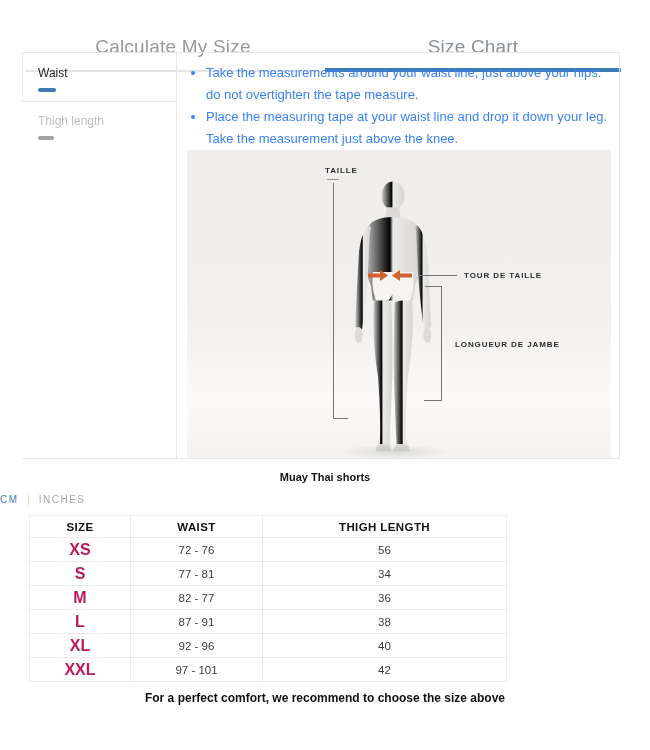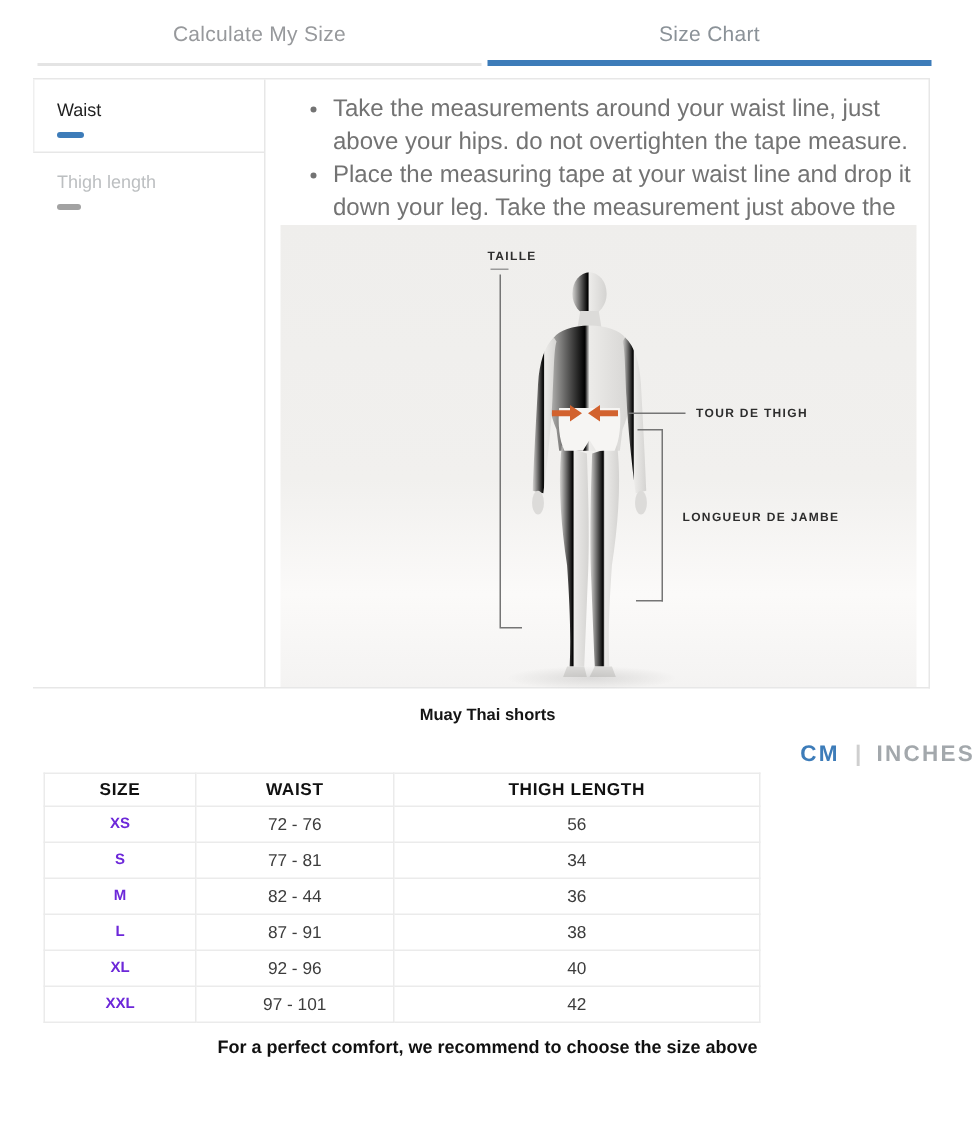--- a/index.html
+++ b/index.html
@@ -2,65 +2,65 @@
 <html style="--accent-blue: #3d7cb9; --arrow-orange: #d2622e;"><head>
 <meta charset="utf-8">
 <style>
   html,body{margin:0;padding:0;}
   body{
     width:650px;height:750px;position:relative;background:#ffffff;
     font-family:"Liberation Sans", sans-serif;overflow:hidden;
   }
   
   .tabs{position:absolute;left:25px;top:14px;width:596px;display:flex;gap:4px;}
-  .tab{flex:1;text-align:center;font-size:14px;color:#97999c;
-       padding-bottom:12px;border-bottom:2px solid #e4e4e4;cursor:pointer;letter-spacing:.2px;}
+  .tab{flex:1;text-align:center;font-size:19px;color:#97999c;
+       padding-bottom:12px;border-bottom:2px solid #e4e4e4;cursor:pointer;letter-spacing:.2px;margin-top:22px;}
   .tab.active{color:#8b9298;padding-bottom:10px;border-bottom:4px solid var(--accent-blue,#3d7cb9);}
   
   .panel-wrap{position:absolute;left:22px;top:52px;width:598px;height:407px;
       border-top:1px solid #e7e7e7;border-right:1px solid #e7e7e7;border-bottom:1px solid #e7e7e7;
       box-sizing:border-box;display:flex;}
   .sidebar{width:155px;flex-shrink:0;border-right:1px solid #e7e7e7;box-sizing:border-box;}
   .side-item{cursor:pointer;}
   .side-item.active{border-bottom:1px solid #e7e7e7;border-left:1px solid #efefef;
       padding:13px 0 9px 15px;}
   .side-item.inactive{padding:12px 0 9px 16px;}
   .side-label{font-size:12px;color:#1f1f1f;}
   .side-item.inactive .side-label{color:#bcbfc1;}
   .bar{width:18px;height:4px;border-radius:2px;margin-top:8px;}
   .bar.blue{background:var(--accent-blue,#2e7cc0);}
   .bar.gray{background:#a2a2a2;width:16px;}
   .main{flex:1;position:relative;}
   ul.instructions{margin:9px 0 0 0;padding:0 6px 0 29px;}
-  ul.instructions li{font-size:16px;color:#737373;line-height:22px;margin-left:16px;}
+  ul.instructions li{font-size:13px;color:#3b82f6;line-height:22px;}
   
   .figure-panel{position:absolute;left:10px;top:97px;width:424px;height:308px;
       background:linear-gradient(180deg,#efeeec 0%,#f1f0ee 55%,#fbfaf9 80%,#f4f3f2 100%);text-decoration:underline;}
   .lbl{position:absolute;font-size:8px;font-weight:bold;color:#2d2d2d;
       letter-spacing:.9px;white-space:nowrap;}
   .mline{position:absolute;background:#757575;}
   .taille-tick{position:absolute;background:#9a9a9a;}
   .floor-shadow{position:absolute;left:150px;top:294px;width:115px;height:16px;
       background:radial-gradient(ellipse at center,rgba(0,0,0,.10) 0%,rgba(0,0,0,0) 70%);}
   .arrow{fill:var(--arrow-orange,#d2622e);}
   
   .product-title{position:absolute;left:0;top:471px;width:650px;text-align:center;
       font-size:11px;font-weight:bold;color:#141414;}
-  .units{position:absolute;left:0;top:494px;width:650px;text-align:right;font-size:15px;font-weight:bold;}
+  .units{position:absolute;left:0;top:494px;width:650px;text-align:left;font-size:10px;}
   .unit{letter-spacing:1.5px;cursor:pointer;}
   .unit.cm{color:var(--accent-blue,#4a90c6);}
   .unit.inches{color:#a3a8ac;}
   .unit-sep{color:#cfcfcf;margin:0 6px;}
   
   table.size-table{position:absolute;left:29px;top:515px;width:478px;
       border-collapse:collapse;table-layout:fixed;}
   .size-table th,.size-table td{border:1px solid #ebebeb;text-align:center;padding:0;}
   .size-table th{font-size:11.5px;font-weight:bold;color:#111;height:21px;letter-spacing:.4px;}
   .size-table td{font-size:11.5px;color:#3c3c3c;height:23px;}
-  .size-table td.size-col{font-weight:bold;color:#6d28d9;font-size:10px;}
+  .size-table td.size-col{font-weight:bold;color:#be185d;font-size:16px;}
   
   .footer-note{position:absolute;left:0;top:691px;width:650px;text-align:center;
       font-size:12px;font-weight:bold;color:#111;}
 </style>
 </head>
 <body>
 
 <div class="tabs">
   <div class="tab">Calculate My Size</div>
   <div class="tab active">Size Chart</div>
@@ -113,21 +113,21 @@
       <div class="lbl" style="left:138px;top:16px;">TAILLE</div>
       <div class="taille-tick" style="left:140px;top:29px;width:12px;height:1px;"></div>
       <div class="mline" style="left:146px;top:33px;width:1px;height:236px;"></div>
       <div class="mline" style="left:147px;top:268px;width:14px;height:1px;"></div>
 
       <svg style="position:absolute;left:181px;top:119px;" width="44" height="13" viewBox="0 0 44 13">
         <polygon class="arrow" points="0,4.5 12,4.5 12,1 20,6.5 12,12 12,8.5 0,8.5"></polygon>
         <polygon class="arrow" points="44,4.5 32,4.5 32,1 24,6.5 32,12 32,8.5 44,8.5"></polygon>
       </svg>
       <div class="mline" style="left:232px;top:125px;width:38px;height:1px;"></div>
-      <div class="lbl" style="left:277px;top:121px;">TOUR DE THIGH</div>
+      <div class="lbl" style="left:277px;top:121px;">TOUR DE TAILLE</div>
 
       <div class="mline" style="left:238px;top:136px;width:17px;height:1px;"></div>
       <div class="mline" style="left:254px;top:136px;width:1px;height:115px;"></div>
       <div class="mline" style="left:237px;top:250px;width:18px;height:1px;"></div>
       <div class="lbl" style="left:268px;top:190px;">LONGUEUR DE JAMBE</div>
     </div>
   </div>
 </div>
 
 <div class="product-title">Muay Thai shorts</div>
@@ -156,21 +156,21 @@
       <td>72 - 76</td>
       <td>56</td>
     </tr>
     <tr>
       <td class="size-col">S</td>
       <td>77 - 81</td>
       <td>34</td>
     </tr>
     <tr>
       <td class="size-col">M</td>
-      <td>82 - 44</td>
+      <td>82 - 77</td>
       <td>36</td>
     </tr>
     <tr>
       <td class="size-col">L</td>
       <td>87 - 91</td>
       <td>38</td>
     </tr>
     <tr>
       <td class="size-col">XL</td>
       <td>92 - 96</td>

